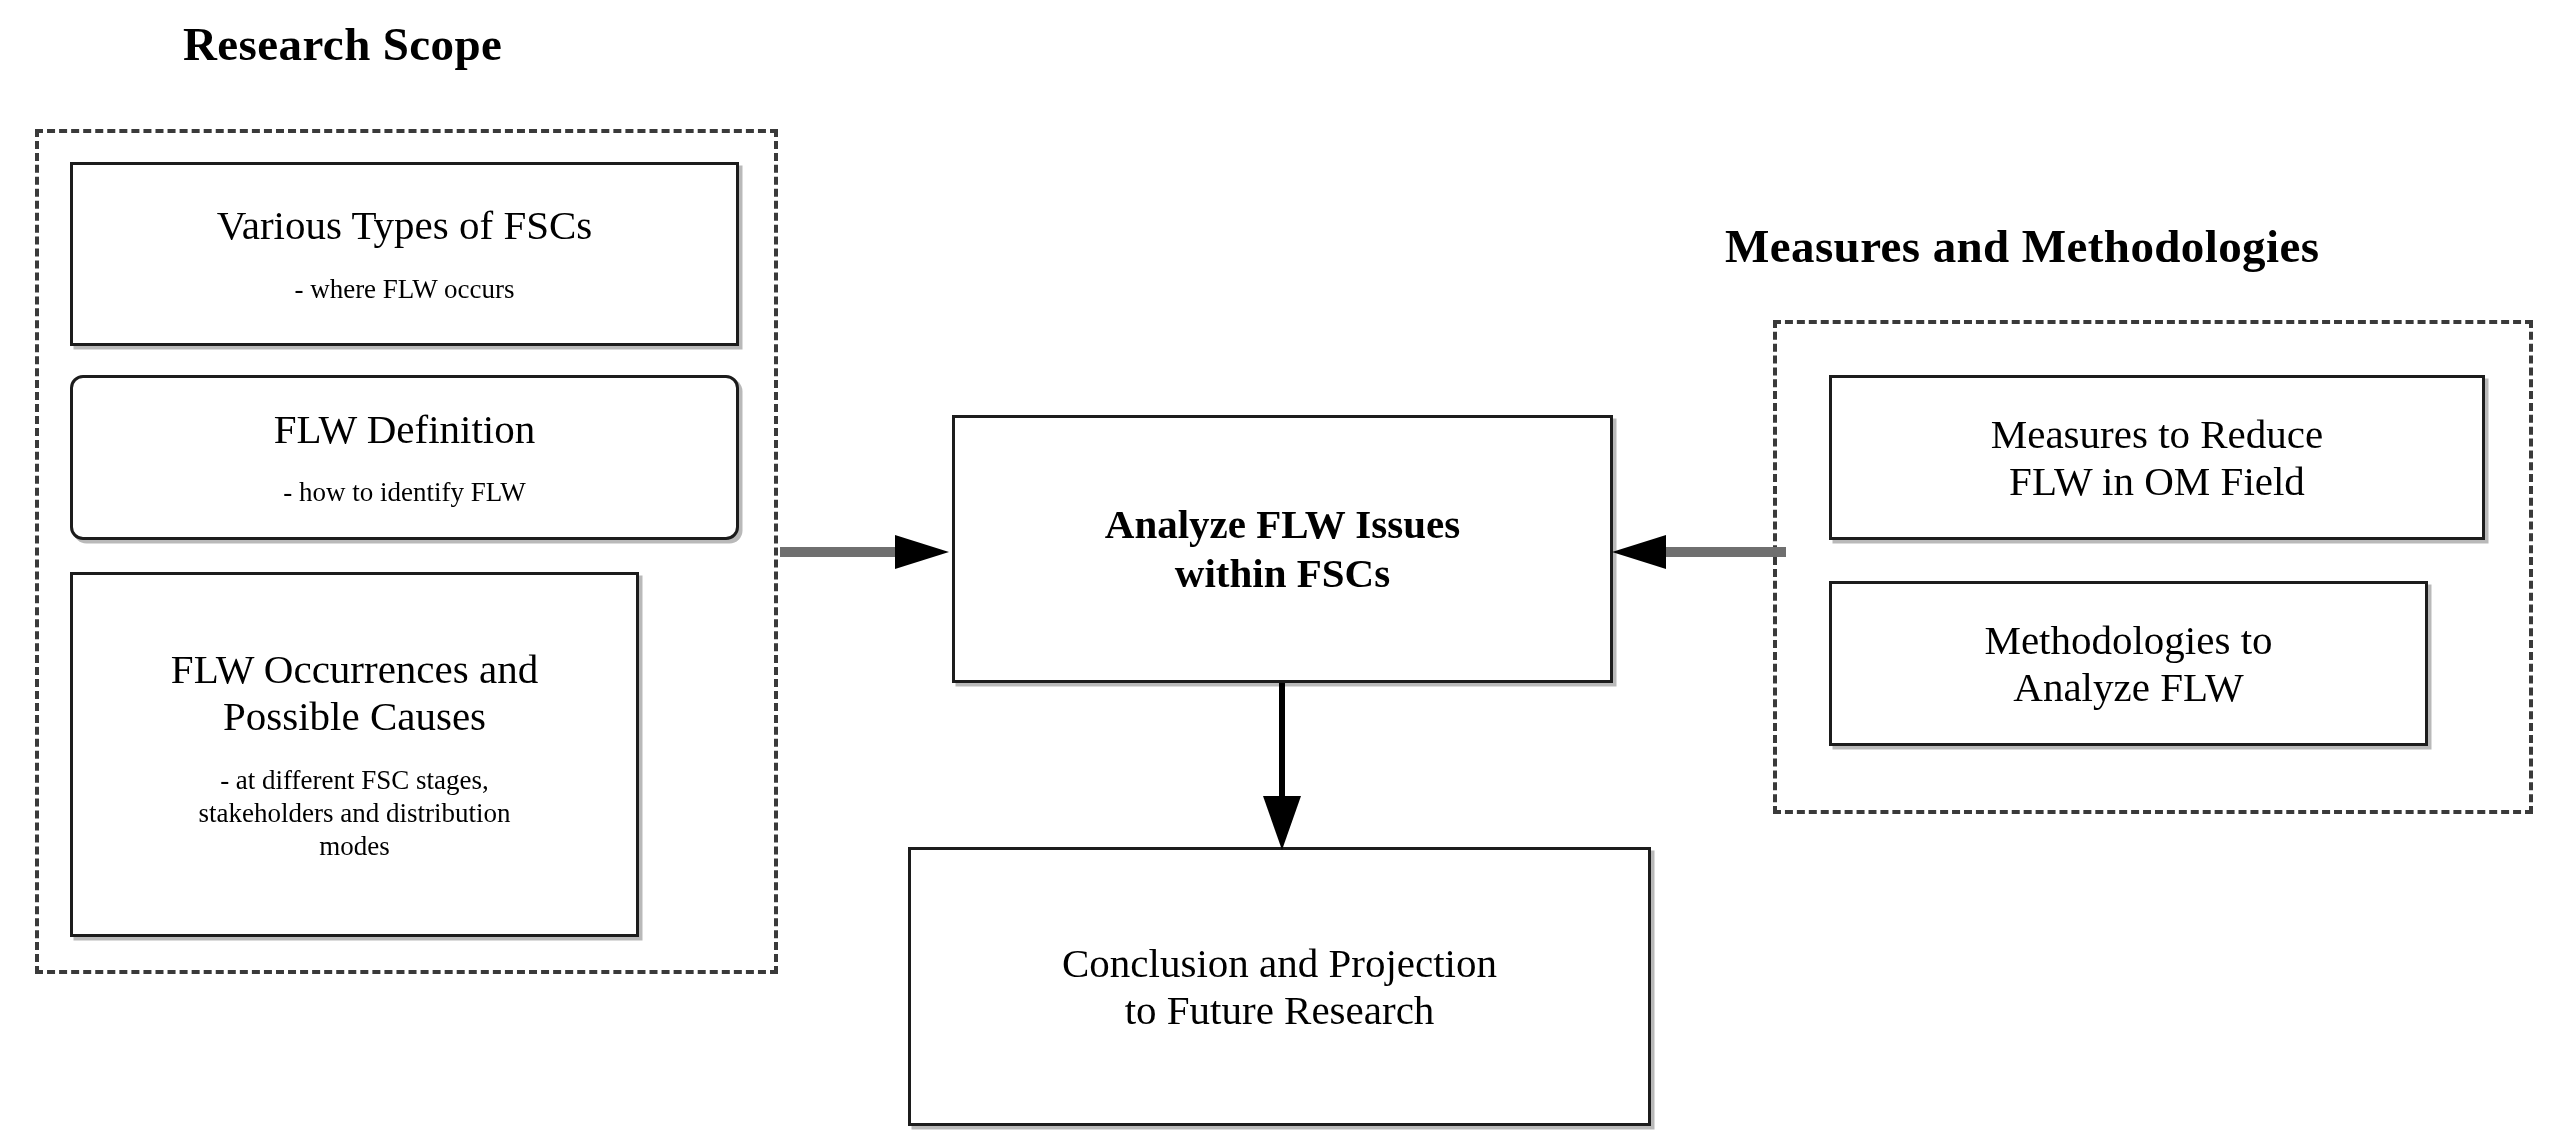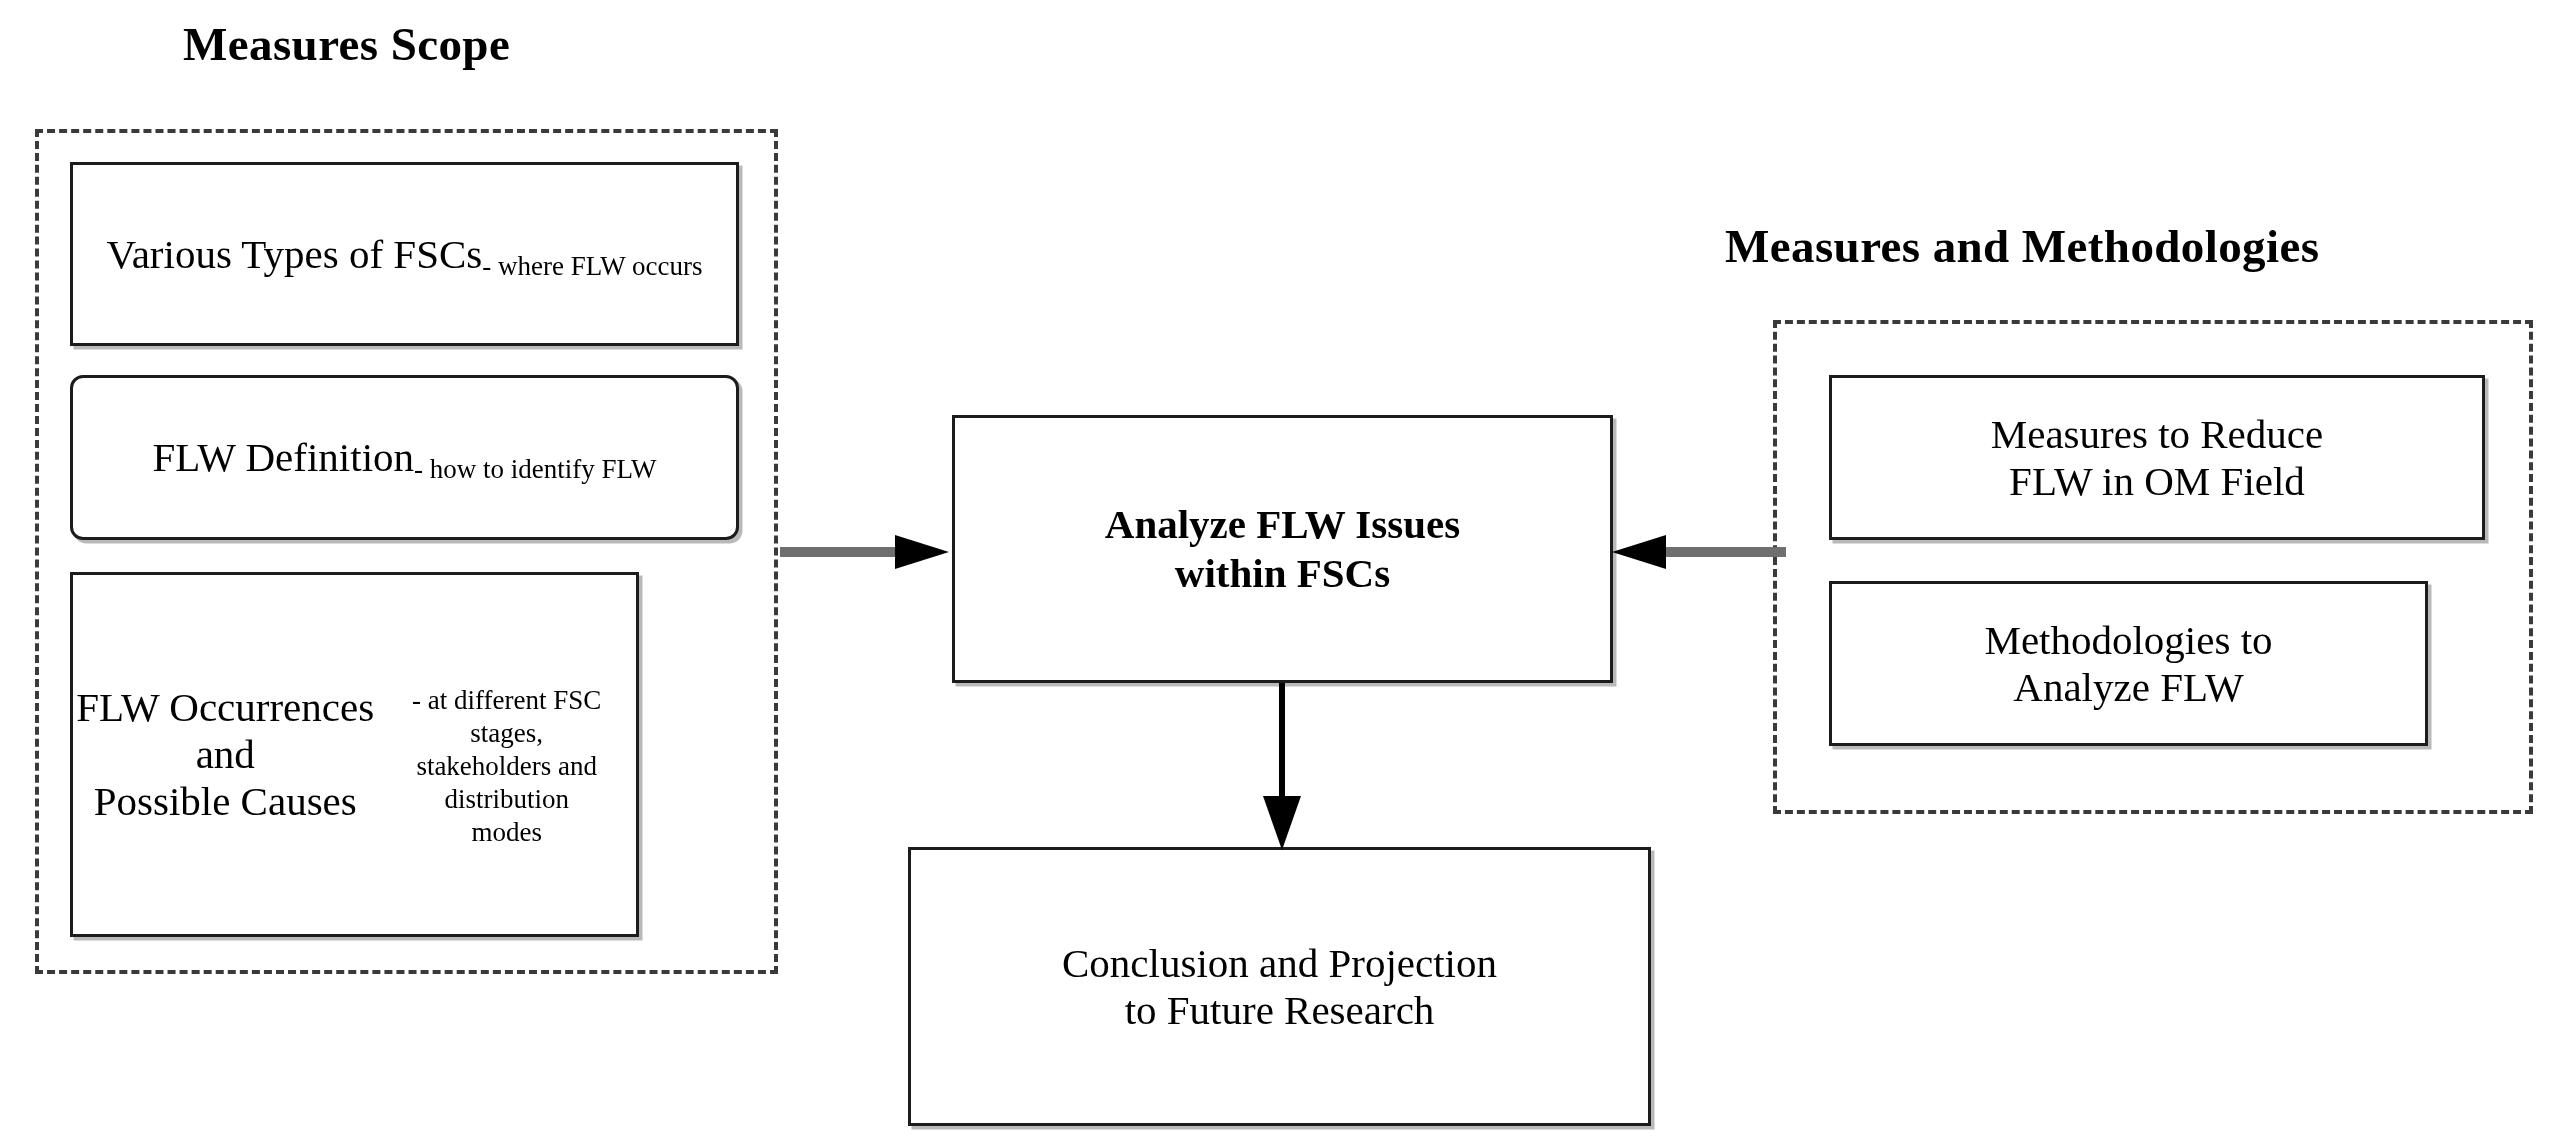--- a/index.html
+++ b/index.html
@@ -42,21 +42,21 @@
   #group-measures       { left: 1773px; top: 320px; width: 760px;  height: 494px; }
 
   
   .node {
     position: absolute;
     box-sizing: border-box;
     background: #ffffff;
     border: 3.5px solid #1c1c1c;
     box-shadow: 3.5px 3.5px 0 0 #b9b9b9;
     display: flex;
-    flex-direction: row;
+    flex-direction: column;
     align-items: center;
     justify-content: center;
     text-align: center;
   }
   .node .title {
     font-size: 41px;
     line-height: 1.14;
     white-space: pre-line;
     color: #000;
   }
@@ -131,21 +131,21 @@
     border-left: 19px solid transparent;
     border-right: 19px solid transparent;
     border-top: 54px solid #000000;
   }
 </style>
 </head>
 <body>
 
 <div id="canvas">
 
-  <div class="section-heading" id="heading-research-scope">Measures Scope</div>
+  <div class="section-heading" id="heading-research-scope">Research Scope</div>
 
   <div class="dashed-group" id="group-research-scope"></div>
 
   <div class="node" id="node-fsc-types">
     <div class="title">Various Types of FSCs</div>
     <div class="subtitle">- where FLW occurs</div>
   </div>
 
   <div class="node" id="node-flw-definition">
     <div class="title">FLW Definition</div>

